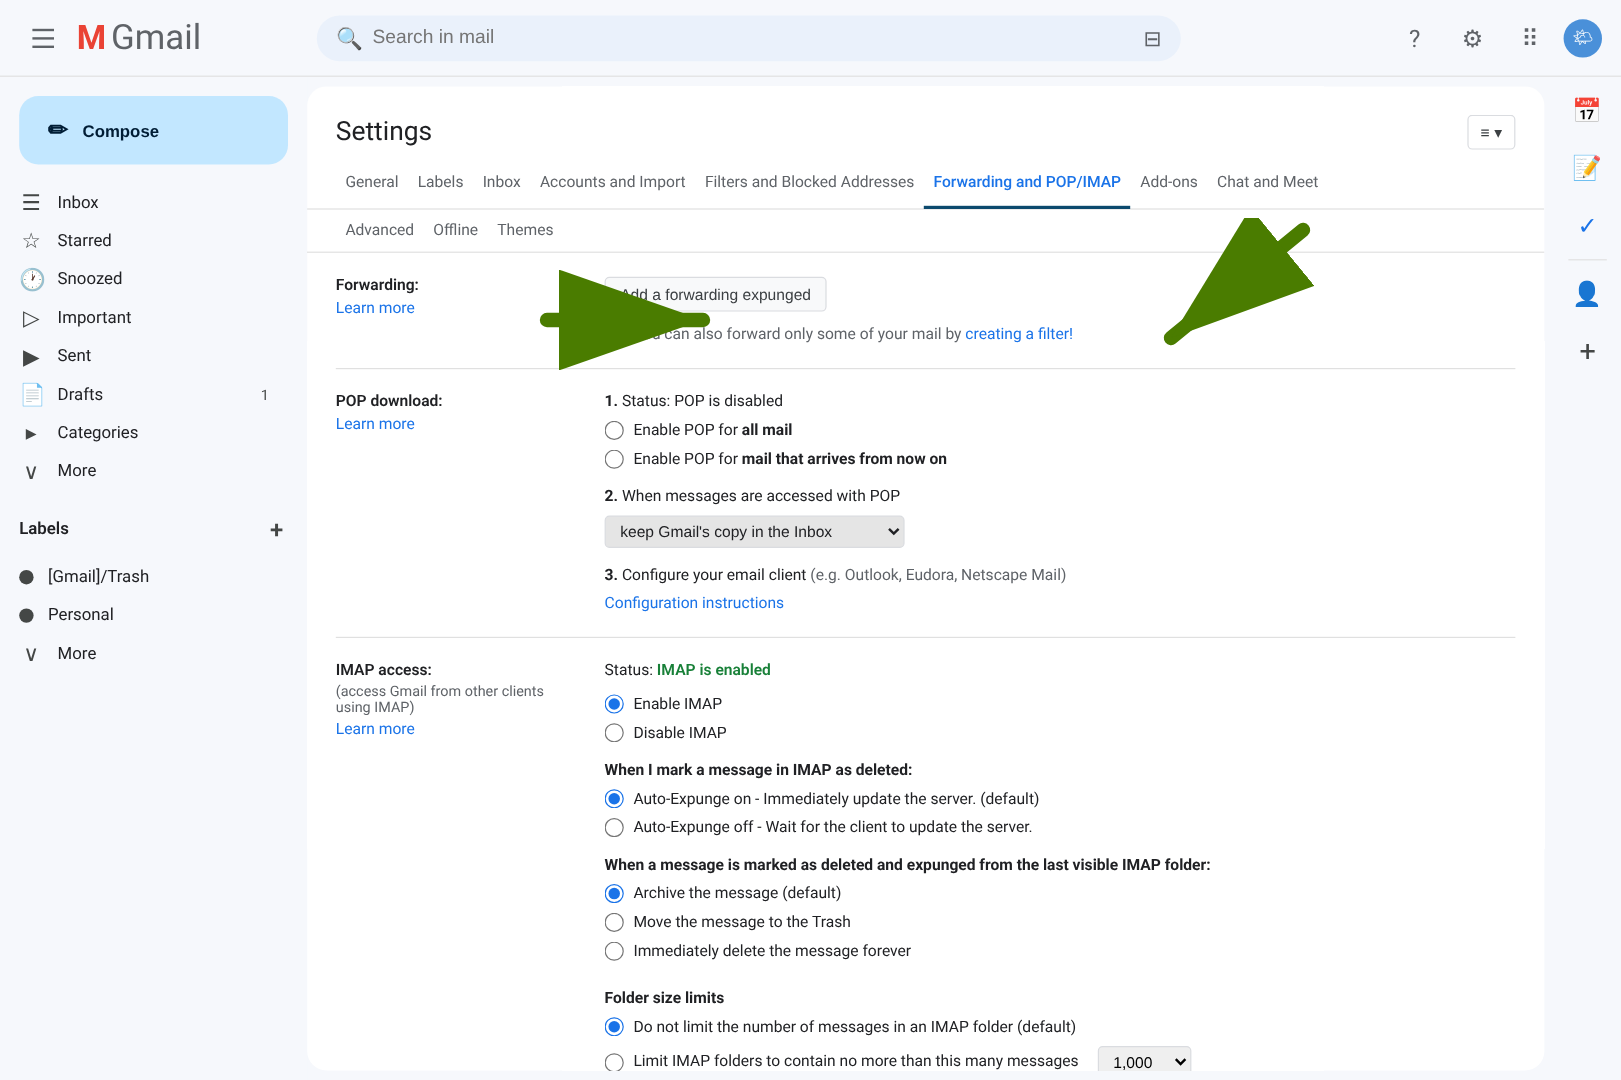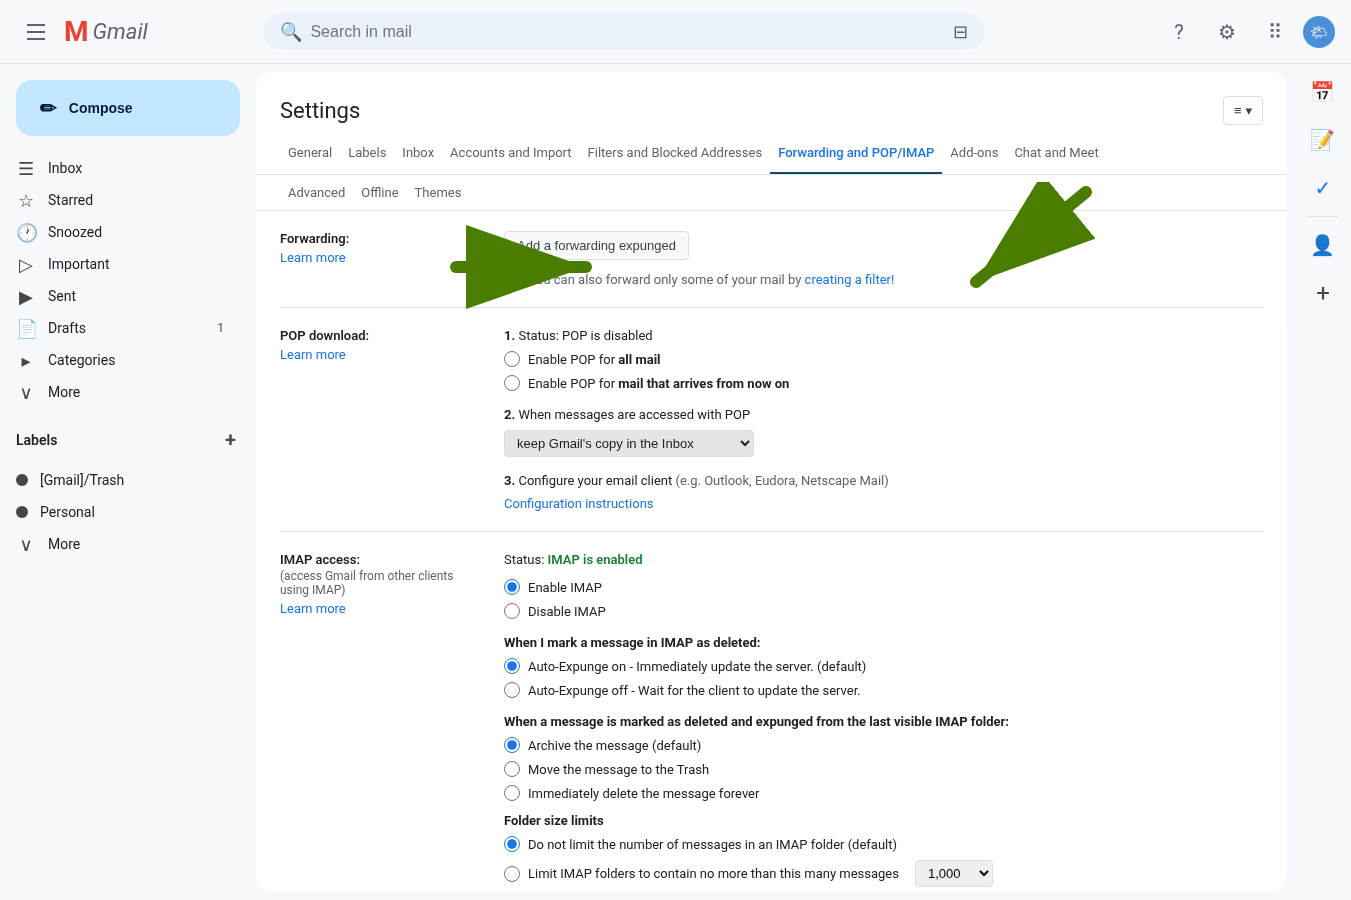--- a/index.html
+++ b/index.html
@@ -16,21 +16,21 @@
       position: fixed;
       top: 0; left: 0; right: 0;
       z-index: 100;
       border-bottom: 1px solid #e0e0e0;
     }
     .topbar-left { display: flex; align-items: center; gap: 8px; min-width: 240px; }
     .hamburger-icon { cursor: pointer; padding: 8px; border-radius: 50%; display: flex; flex-direction: column; gap: 5px; }
     .hamburger-icon span { width: 18px; height: 2px; background: #5f6368; display: block; }
     .gmail-logo { display: flex; align-items: center; gap: 4px; text-decoration: none; }
     .gmail-logo-m { font-size: 28px; font-weight: 700; }
-    .gmail-label { font-size: 22px; color: #5f6368; font-weight: 400; font-style: italic; }
+    .gmail-label { font-size: 29px; color: #5f6368; font-weight: 400; }
 
     .search-bar {
       flex: 1;
       max-width: 720px;
       display: flex;
       align-items: center;
       background: #eaf1fb;
       border-radius: 24px;
       padding: 8px 16px;
       gap: 8px;
@@ -508,21 +508,21 @@
                 <input type="radio" name="imap-deleted" checked="" style="">
                 <span>Auto-Expunge on - Immediately update the server. (default)</span>
               </label>
               <label class="radio-item">
                 <input type="radio" name="imap-deleted" style="">
                 <span>Auto-Expunge off - Wait for the client to update the server.</span>
               </label>
             </div>
           </div>
 
-          <div style="margin-bottom:12px;">
+          <div style="margin-bottom:24px;">
             <div class="imap-section-title">When a message is marked as deleted and expunged from the last visible IMAP folder:</div>
             <div class="radio-group">
               <label class="radio-item">
                 <input type="radio" name="imap-expunged" checked="" style="">
                 <span>Archive the message (default)</span>
               </label>
               <label class="radio-item">
                 <input type="radio" name="imap-expunged" style="">
                 <span>Move the message to the Trash</span>
               </label>

